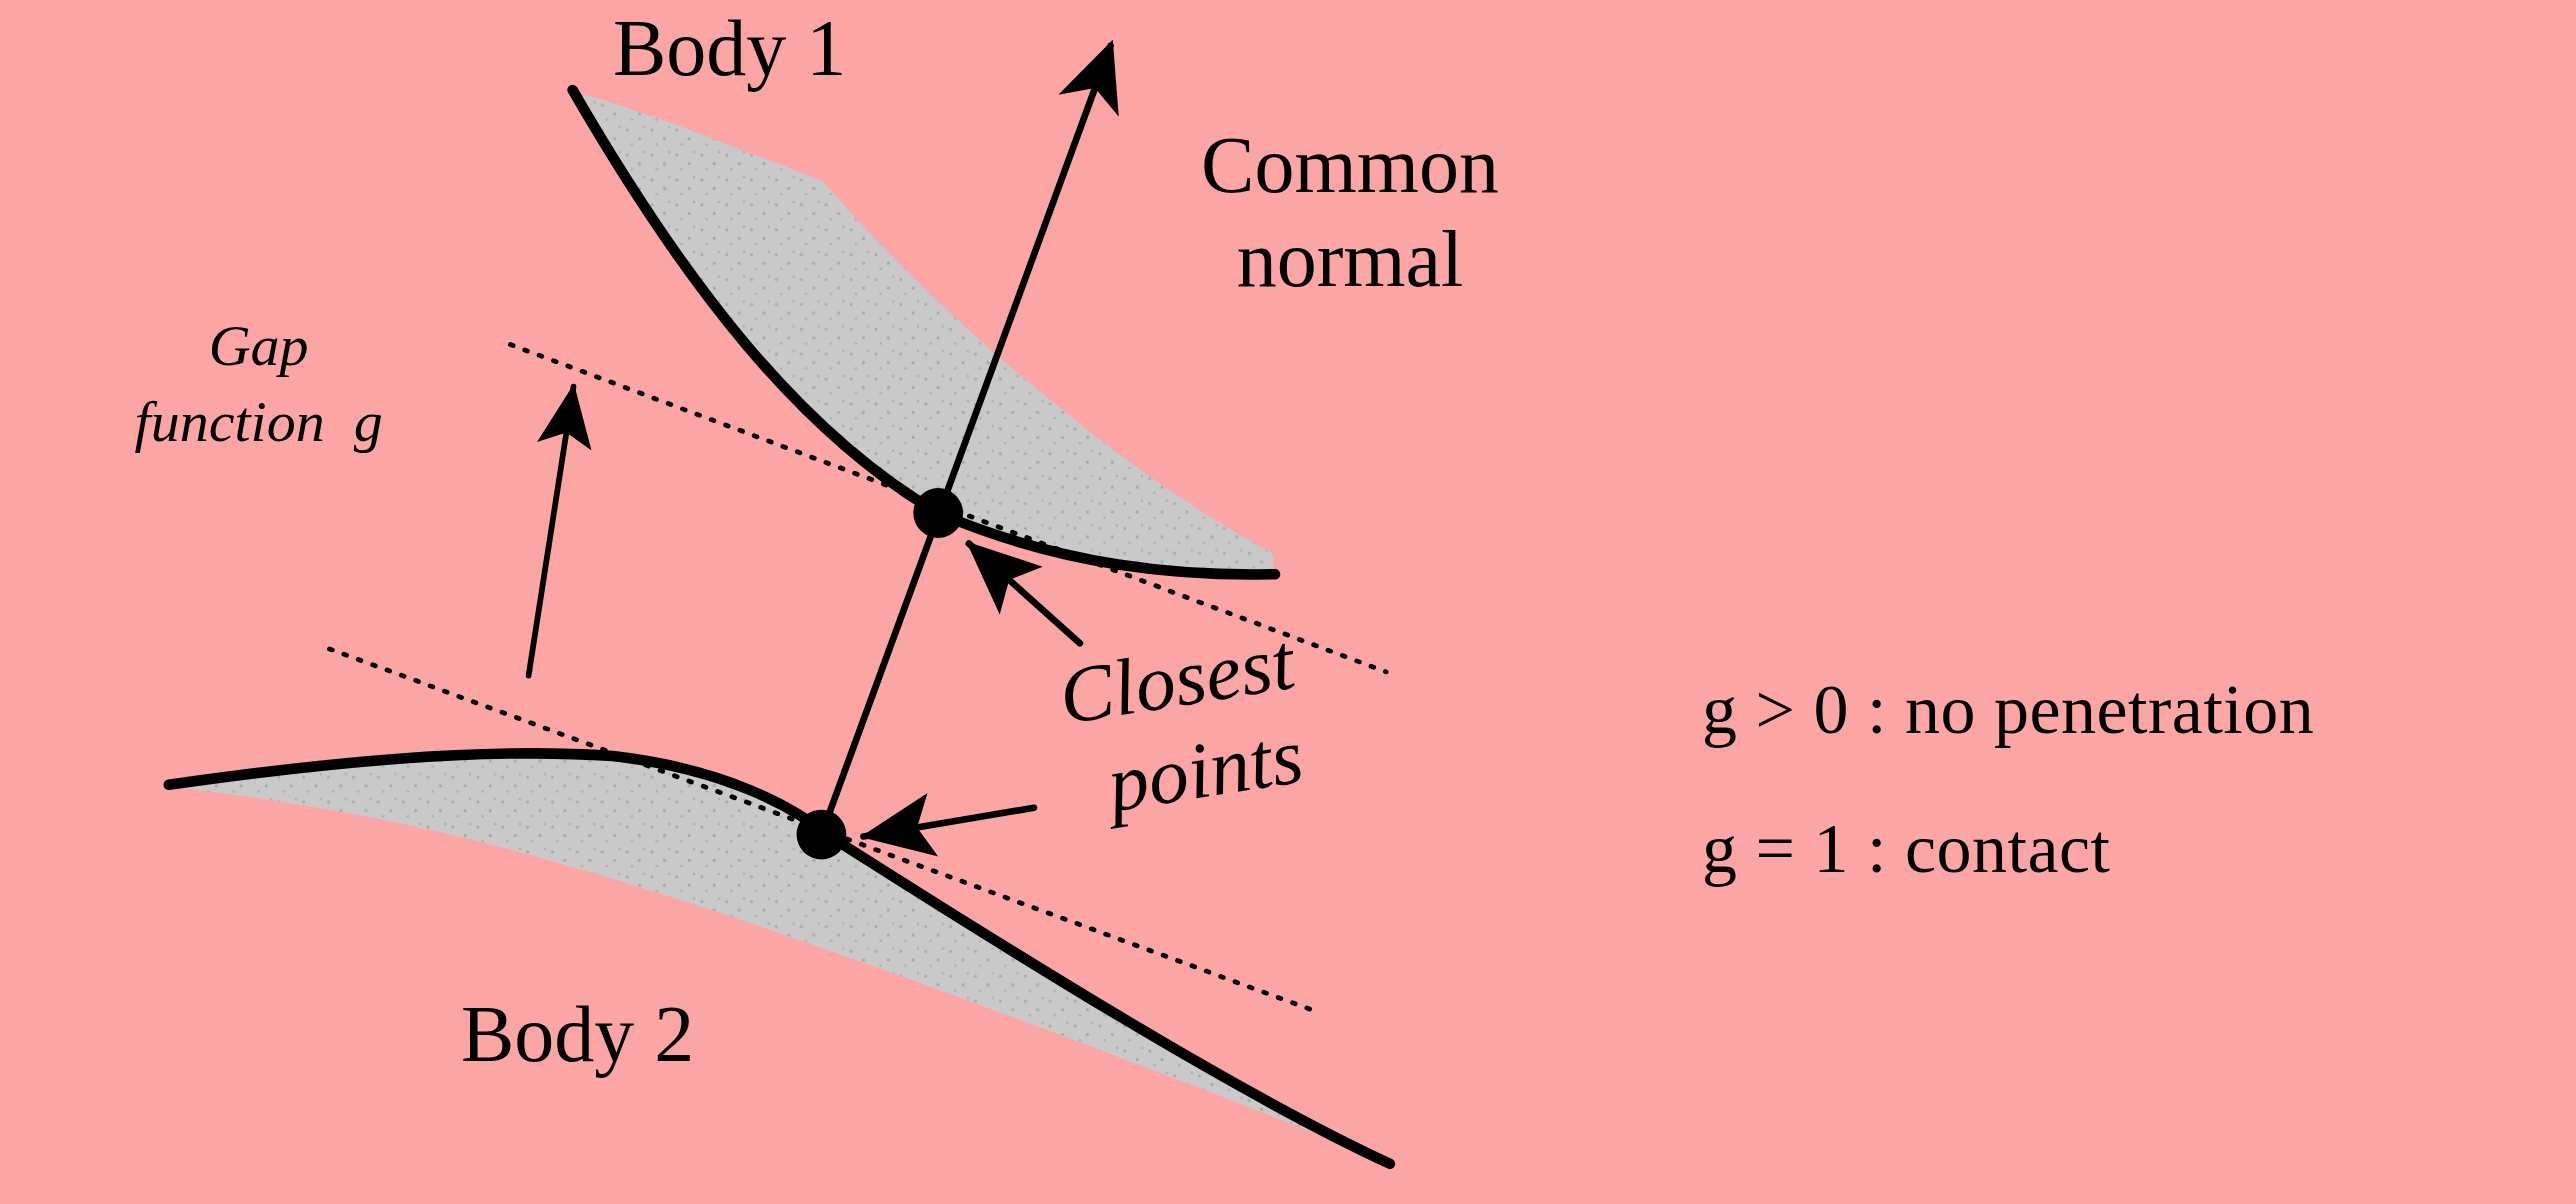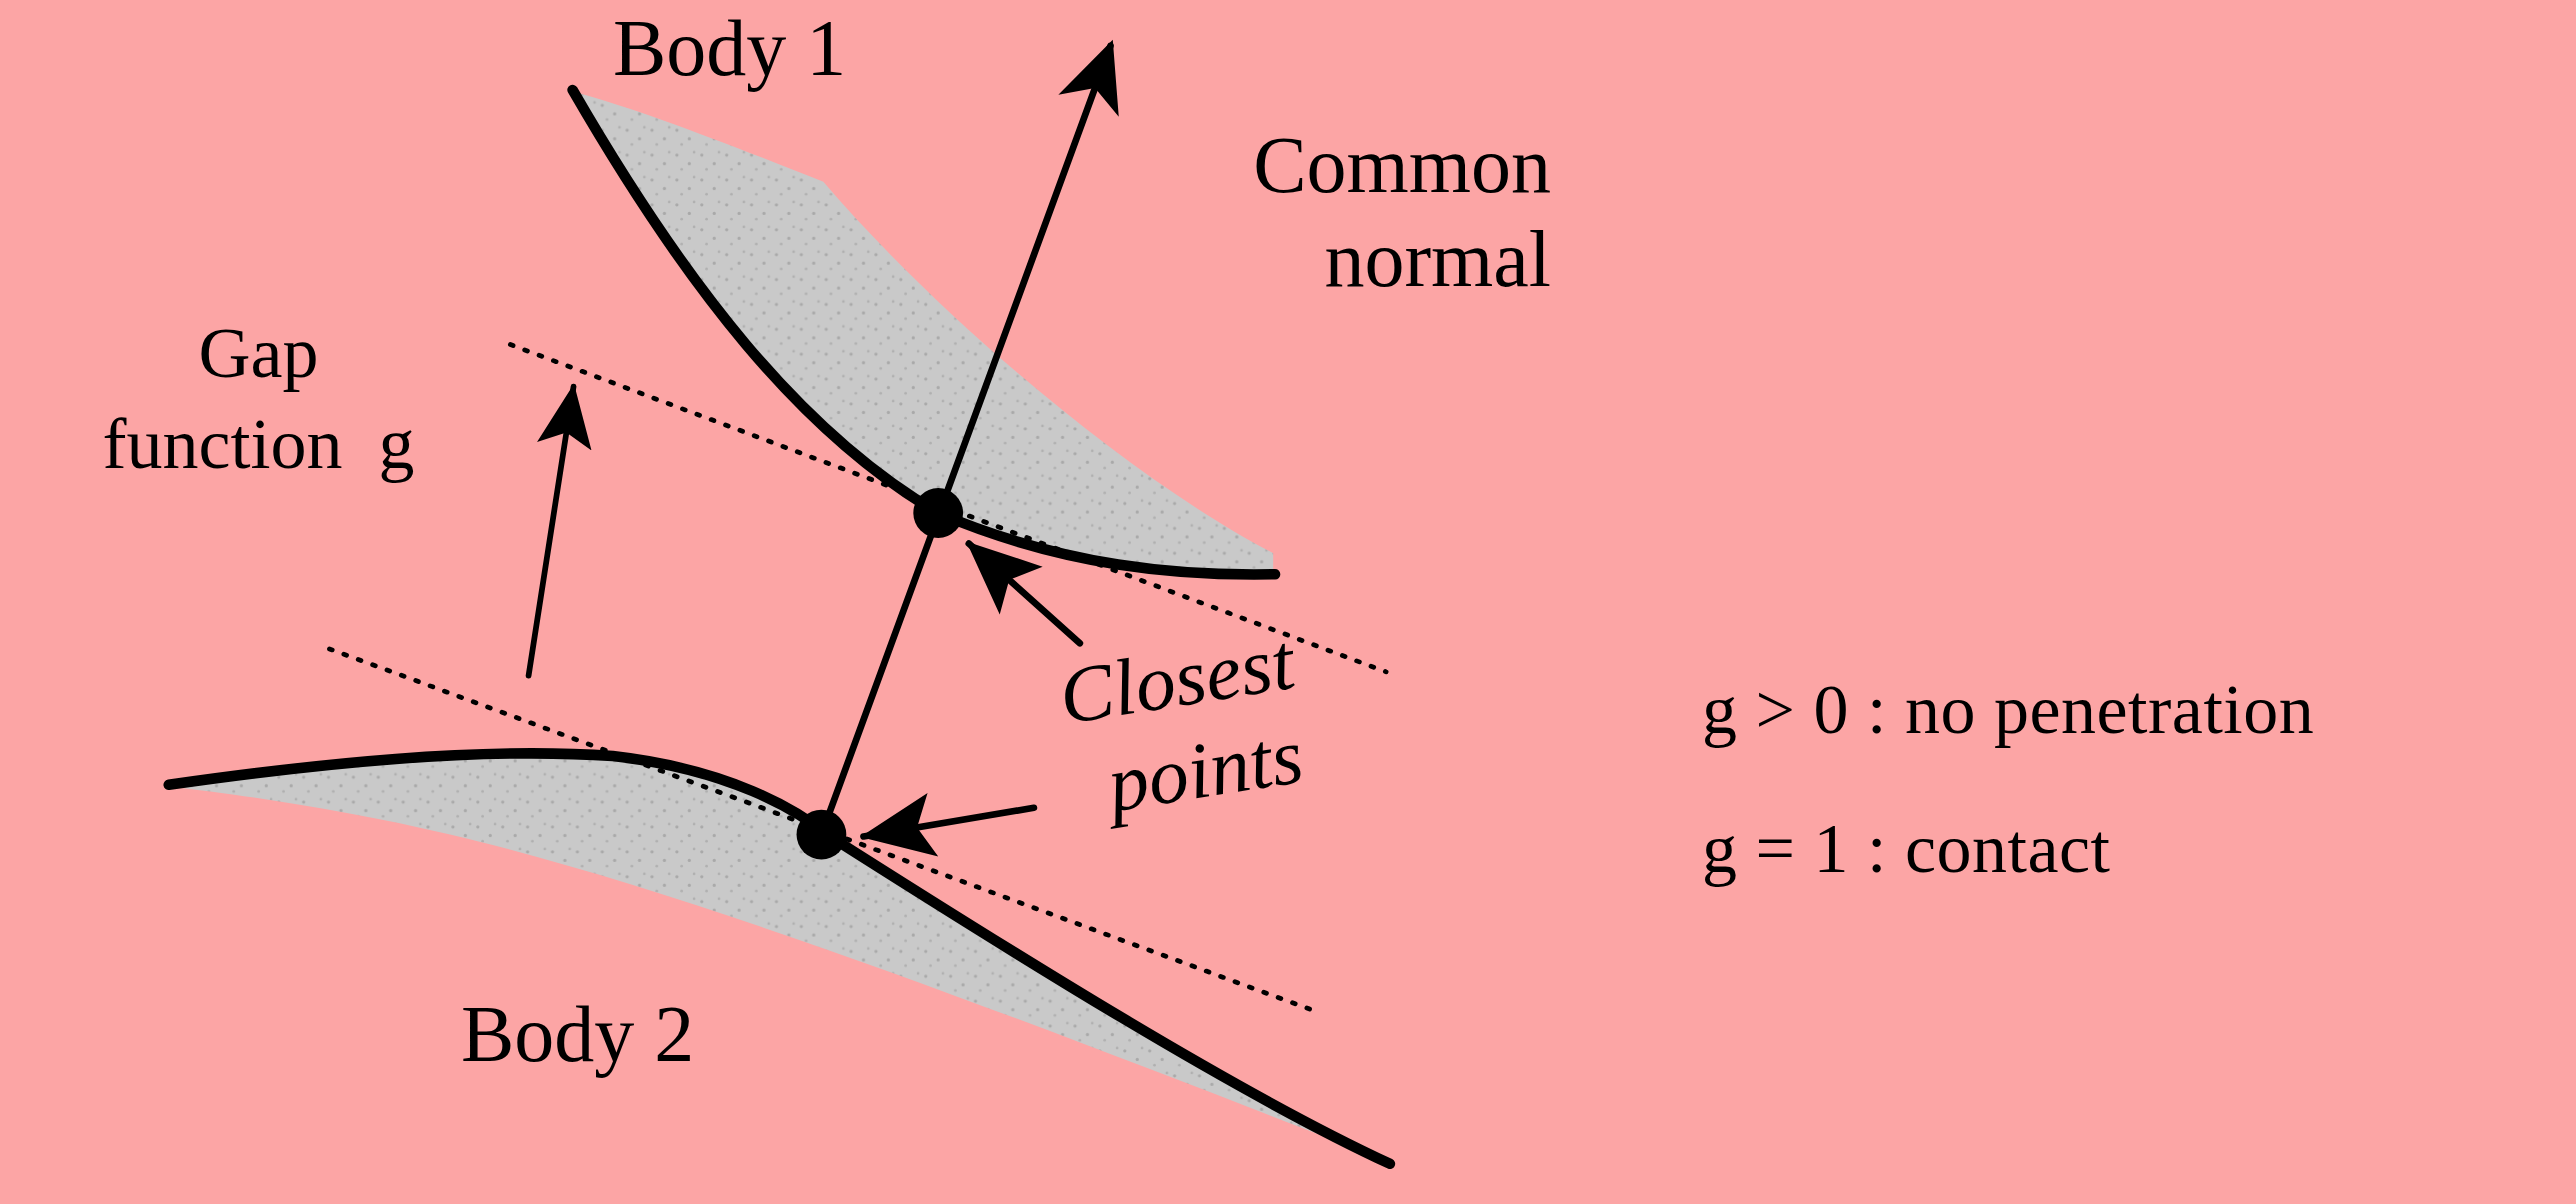--- a/index.html
+++ b/index.html
@@ -44,33 +44,34 @@
   #body2-label {
     left: 438px;
     top: 992px;
     font-size: 80px;
     margin-left: 23px;
   }
   #common-normal-label {
     left: 1149px;
     top: 123px;
     font-size: 80px;
-    text-align: right;
+    text-align: center;
     width: 402px;
   }
   #common-normal-label .ln2 {
     display: block;
     margin-top: 9.6px;
   }
   #gap-label {
     left: 9.6px;
     top: 316px;
-    font-size: 72px;
+    font-size: 58px;
     width: 498px;
     text-align: center;
+    font-style: italic;
   }
   #gap-label .ln1 { display: block; }
   #gap-label .ln2 { display: block; margin-top: 15px; }
   
   #closest-points-label {
     left: 1053px;
     top: 651px;
     font-size: 80px;
     font-style: italic;
     transform: rotate(-9deg);

